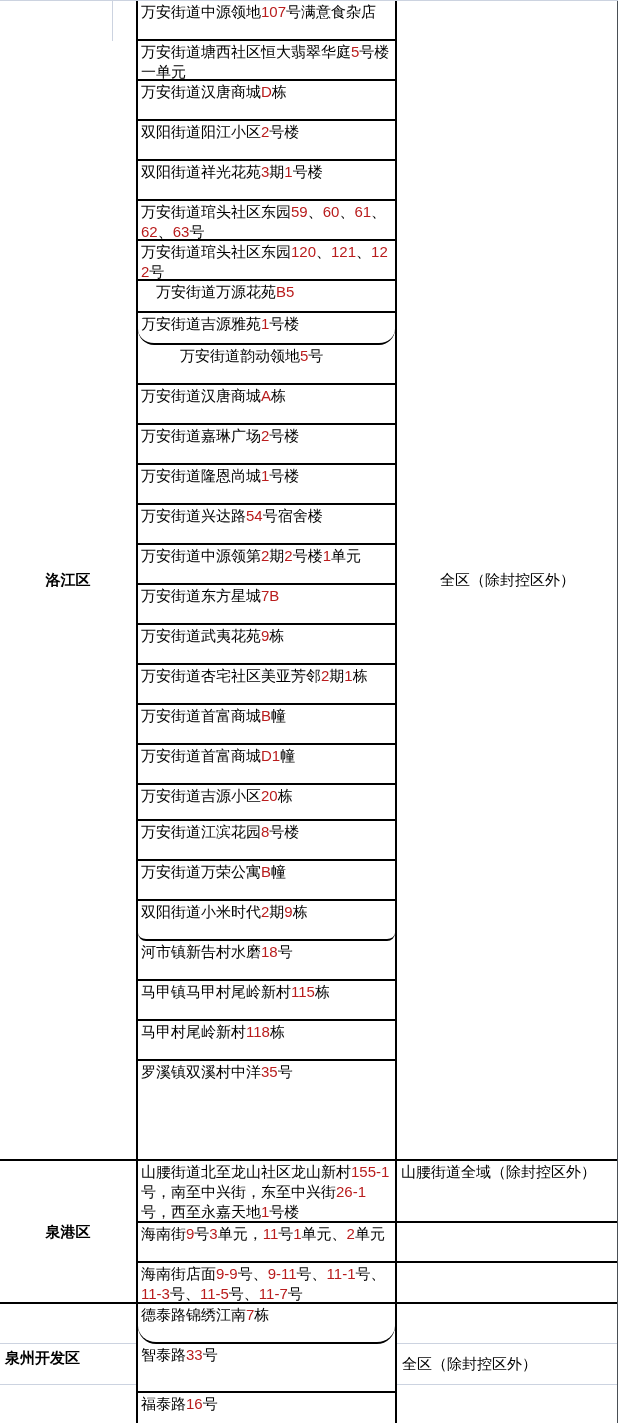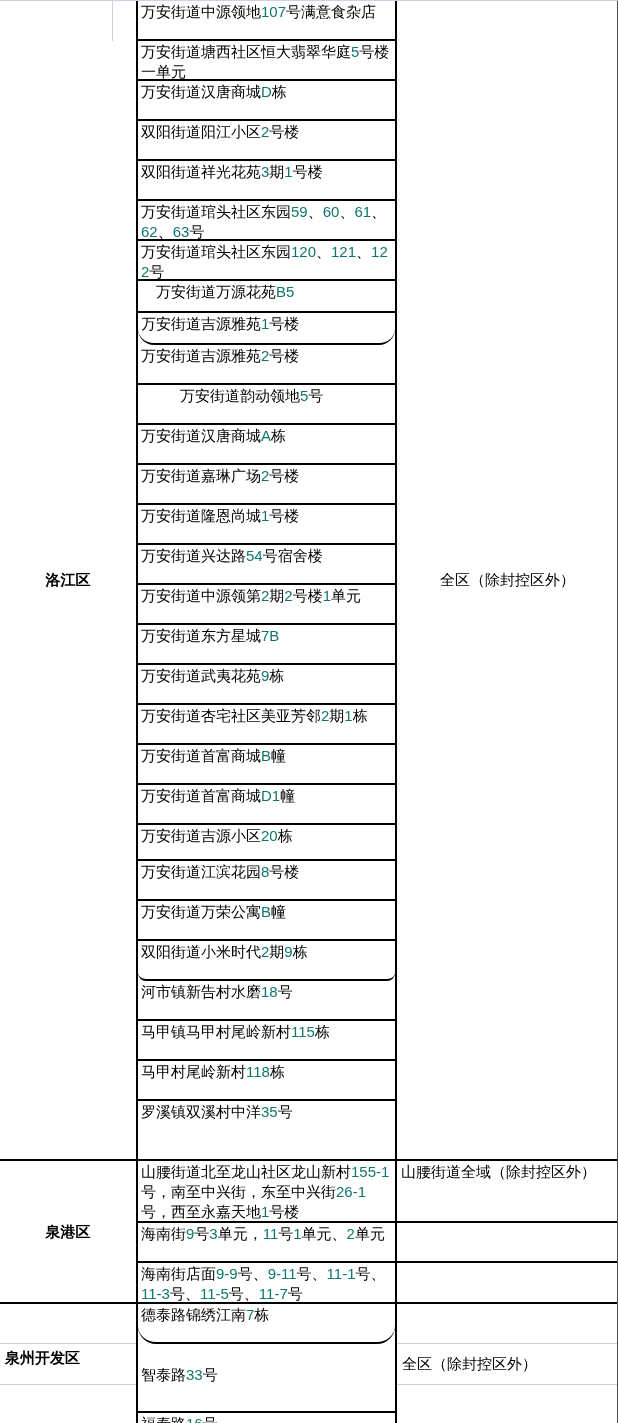--- a/index.html
+++ b/index.html
@@ -77,21 +77,21 @@
   }
 
   .gridline-v {
     position:absolute; left:112px; top:0; width:1px; height:40px;
     background:#ccd3e0;
   }
   .edge-right {
     position:absolute; right:0; top:0; width:1px; height:1423px;
     background:#4a4f55;
   }
-  .num { color:#0f766e; }
+  .num { color:#b91c1c; }
 </style>
 </head>
 <body>
 
 <div class="page">
 
   <div class="section s1" style="height:1160px;">
     <div class="col-left">
       <div class="gridline-v"></div>
       <div class="district-center">洛江区</div>
@@ -99,21 +99,20 @@
     <div class="col-mid">
         <div class="mid-cell" style="height: 40px;">万安街道中源领地<span class="num">107</span>号满意食杂店</div>
         <div class="mid-cell" style="height: 40px;">万安街道塘西社区恒大翡翠华庭<span class="num">5</span>号楼一单元</div>
         <div class="mid-cell" style="height: 40px;">万安街道汉唐商城<span class="num">D</span>栋</div>
         <div class="mid-cell" style="height: 40px;">双阳街道阳江小区<span class="num">2</span>号楼</div>
         <div class="mid-cell" style="height: 40px;">双阳街道祥光花苑<span class="num">3</span>期<span class="num">1</span>号楼</div>
         <div class="mid-cell" style="height: 40px;">万安街道琯头社区东园<span class="num">59</span>、<span class="num">60</span>、<span class="num">61</span>、<span class="num">62</span>、<span class="num">63</span>号</div>
         <div class="mid-cell" style="height: 40px;">万安街道琯头社区东园<span class="num">120</span>、<span class="num">121</span>、<span class="num">122</span>号</div>
         <div class="mid-cell" style="height: 32px; padding-left: 18px;">万安街道万源花苑<span class="num">B5</span></div>
         <div class="mid-cell" style="height: 32px; border-radius: 18px;">万安街道吉源雅苑<span class="num">1</span>号楼</div>
-        <div class="mid-cell" style="height: 40px;">万安街道吉源雅苑<span class="num">2</span>号楼</div>
         <div class="mid-cell" style="height: 40px; padding-left: 42px;">万安街道韵动领地<span class="num">5</span>号</div>
         <div class="mid-cell" style="height: 40px;">万安街道汉唐商城<span class="num">A</span>栋</div>
         <div class="mid-cell" style="height: 40px;">万安街道嘉琳广场<span class="num">2</span>号楼</div>
         <div class="mid-cell" style="height: 40px;">万安街道隆恩尚城<span class="num">1</span>号楼</div>
         <div class="mid-cell" style="height: 40px;">万安街道兴达路<span class="num">54</span>号宿舍楼</div>
         <div class="mid-cell" style="height: 40px;">万安街道中源领第<span class="num">2</span>期<span class="num">2</span>号楼<span class="num">1</span>单元</div>
         <div class="mid-cell" style="height: 40px;">万安街道东方星城<span class="num">7B</span></div>
         <div class="mid-cell" style="height: 40px;">万安街道武夷花苑<span class="num">9</span>栋</div>
         <div class="mid-cell" style="height: 40px;">万安街道杏宅社区美亚芳邻<span class="num">2</span>期<span class="num">1</span>栋</div>
         <div class="mid-cell" style="height: 40px;">万安街道首富商城<span class="num">B</span>幢</div>
@@ -151,21 +150,21 @@
   <div class="section s3" style="height:121px;">
     <div class="col-left">
       <div class="plain-row" style="height:40px;"></div>
       <div class="plain-row" style="height:41px;">
         <div class="district-label">泉州开发区</div>
       </div>
       <div class="plain-row" style="height:40px;"></div>
     </div>
     <div class="col-mid">
         <div class="mid-cell" style="height: 40px; border-radius: 18px;">德泰路锦绣江南<span class="num">7</span>栋</div>
-        <div class="mid-cell" style="height: 49px; margin-top: 20px;">智泰路<span class="num">33</span>号</div>
+        <div class="mid-cell" style="height: 49px;">智泰路<span class="num">33</span>号</div>
         <div class="mid-cell" style="height: 40px;">福泰路<span class="num">16</span>号</div>
       </div>
     <div class="col-right">
       <div class="plain-row" style="height:40px;"></div>
       <div class="plain-row" style="height:41px;">
         <div class="scope-label">全区（除封控区外）</div>
       </div>
       <div class="plain-row" style="height:40px;"></div>
     </div>
   </div>

